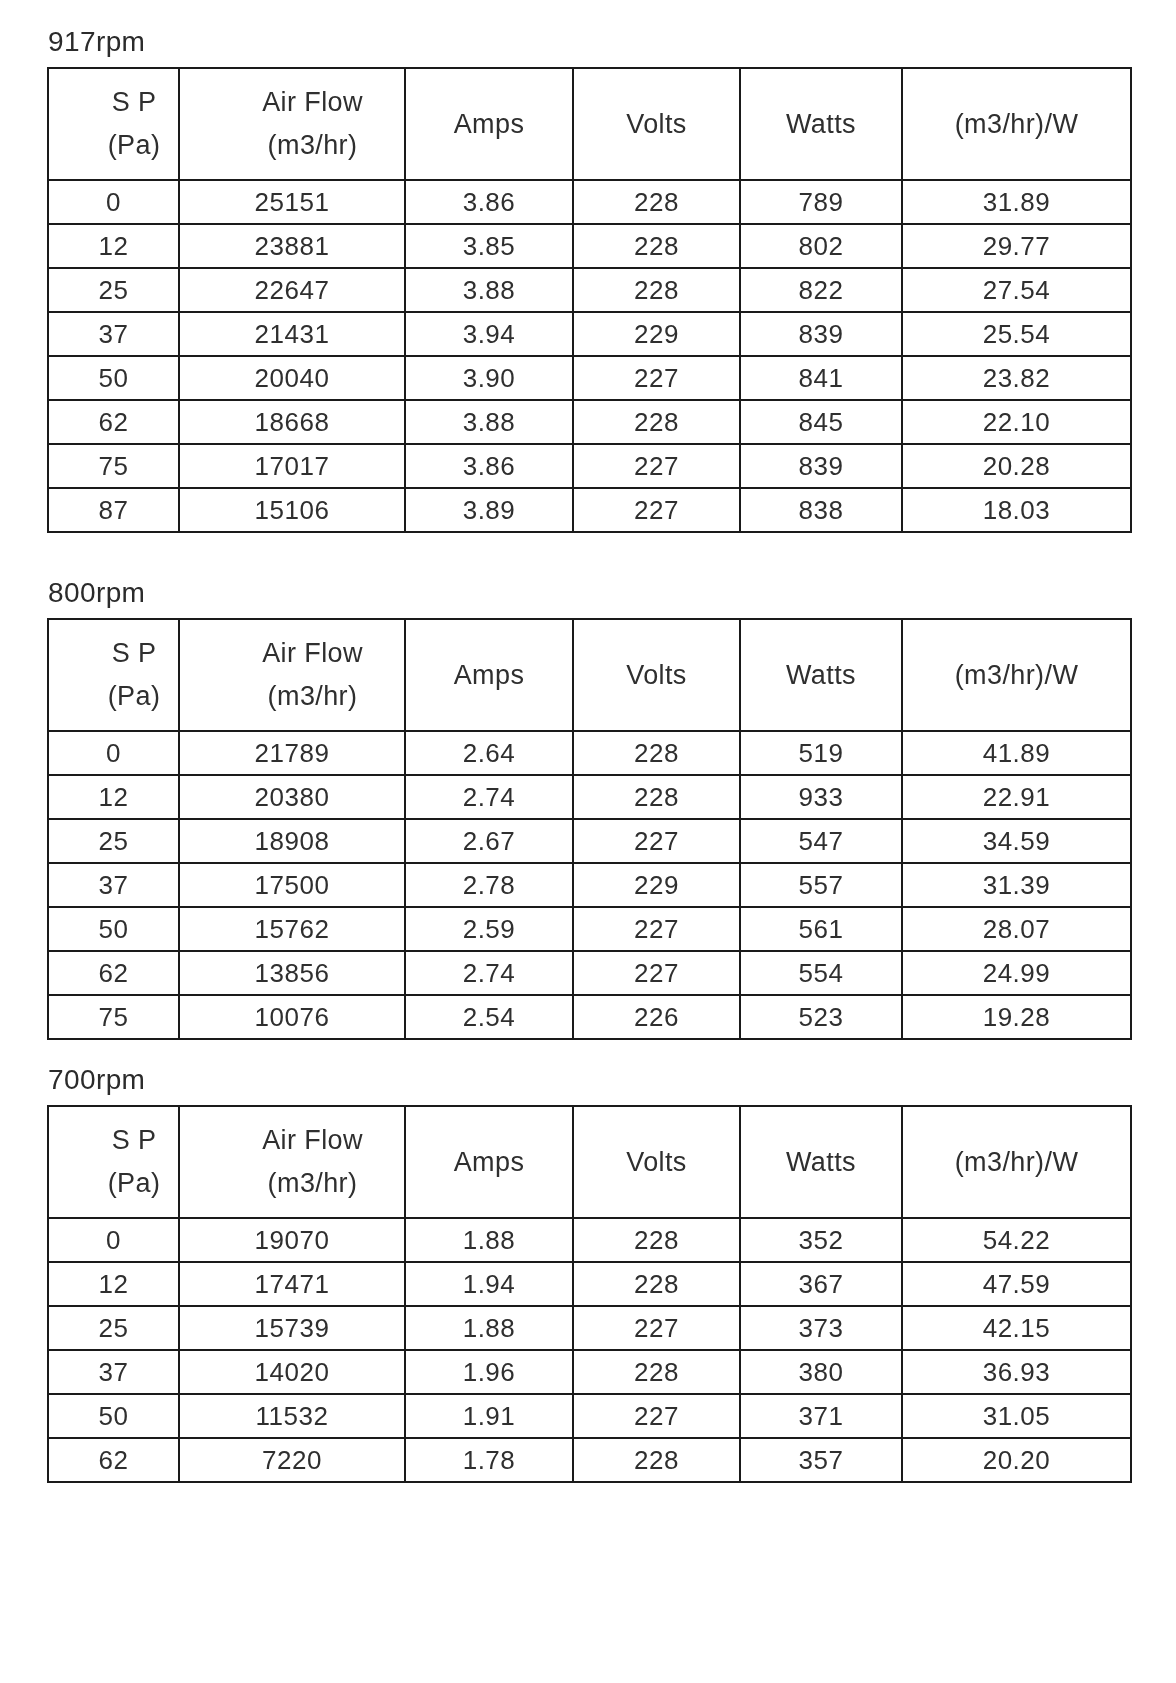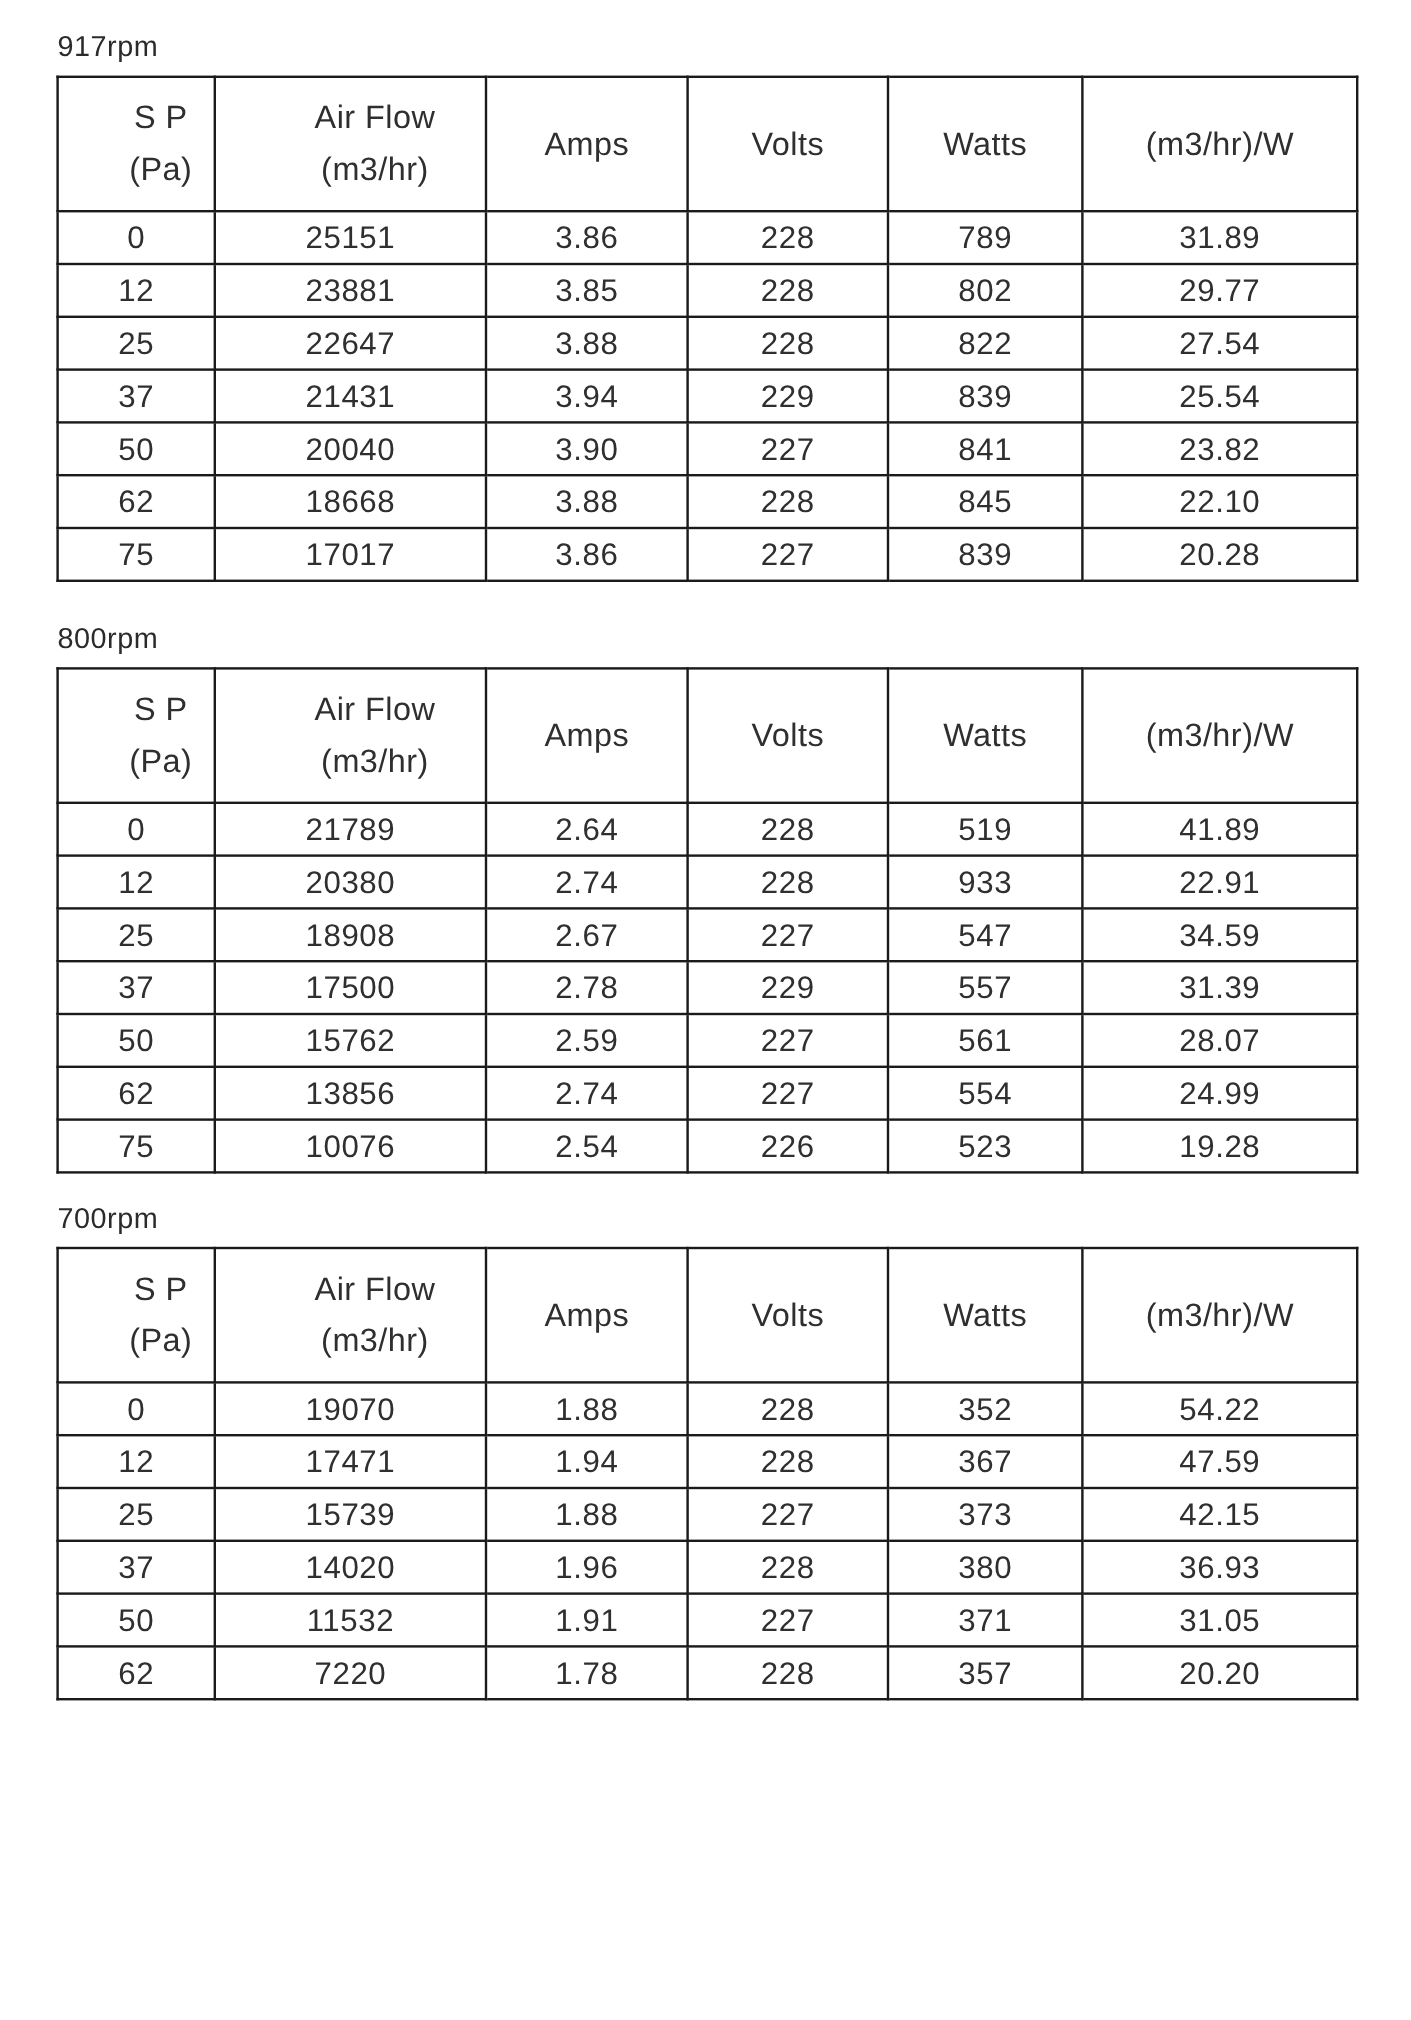--- a/index.html
+++ b/index.html
@@ -12,24 +12,24 @@
     height: 1683px;
     font-family: "Liberation Sans", "DejaVu Sans", sans-serif;
     color: #2f2f2f;
     -webkit-font-smoothing: antialiased;
   }
   .page {
     box-sizing: border-box;
     padding: 26px 0 0 47px;
   }
   .section { }
-  .section-2 { margin-top: 34px; }
+  .section-2 { margin-top: 44px; }
   .section-3 { margin-top: 24px; }
   .section-title {
-    font-size: 24px;
+    font-size: 28px;
     font-weight: 400;
     color: #2b2b2b;
     margin: 0 0 9px 1px;
     letter-spacing: 0.4px;
   }
   table.perf {
     border-collapse: collapse;
     table-layout: fixed;
     width: 1083px;
     background: #ffffff;
@@ -150,20 +150,28 @@
             <td>22.10</td>
           </tr>
           <tr>
             <td>75</td>
             <td>17017</td>
             <td>3.86</td>
             <td>227</td>
             <td>839</td>
             <td>20.28</td>
           </tr>
+          <tr>
+            <td>87</td>
+            <td>15106</td>
+            <td>3.89</td>
+            <td>227</td>
+            <td>838</td>
+            <td>18.03</td>
+          </tr>
         </tbody>
     </table>
   </div>
 
   <div class="section section-2">
     <h2 class="section-title">800rpm</h2>
     <table class="perf">
       <colgroup>
         <col class="c-sp">
           <col class="c-airflow">

